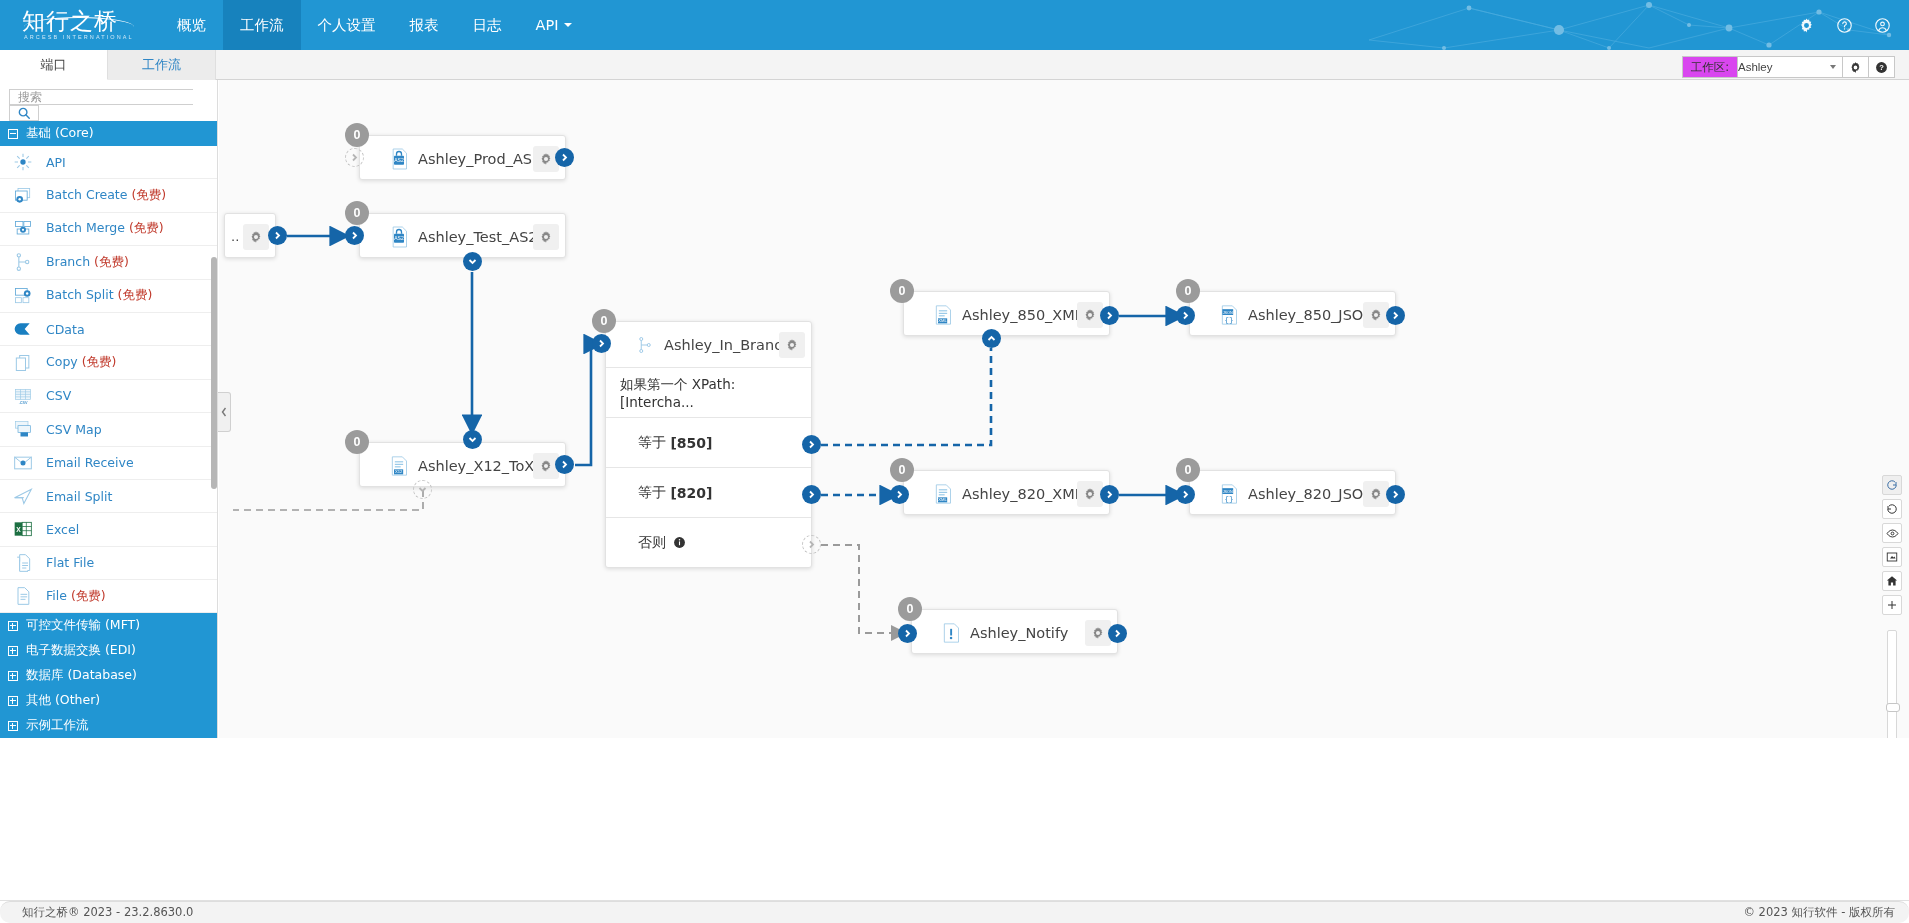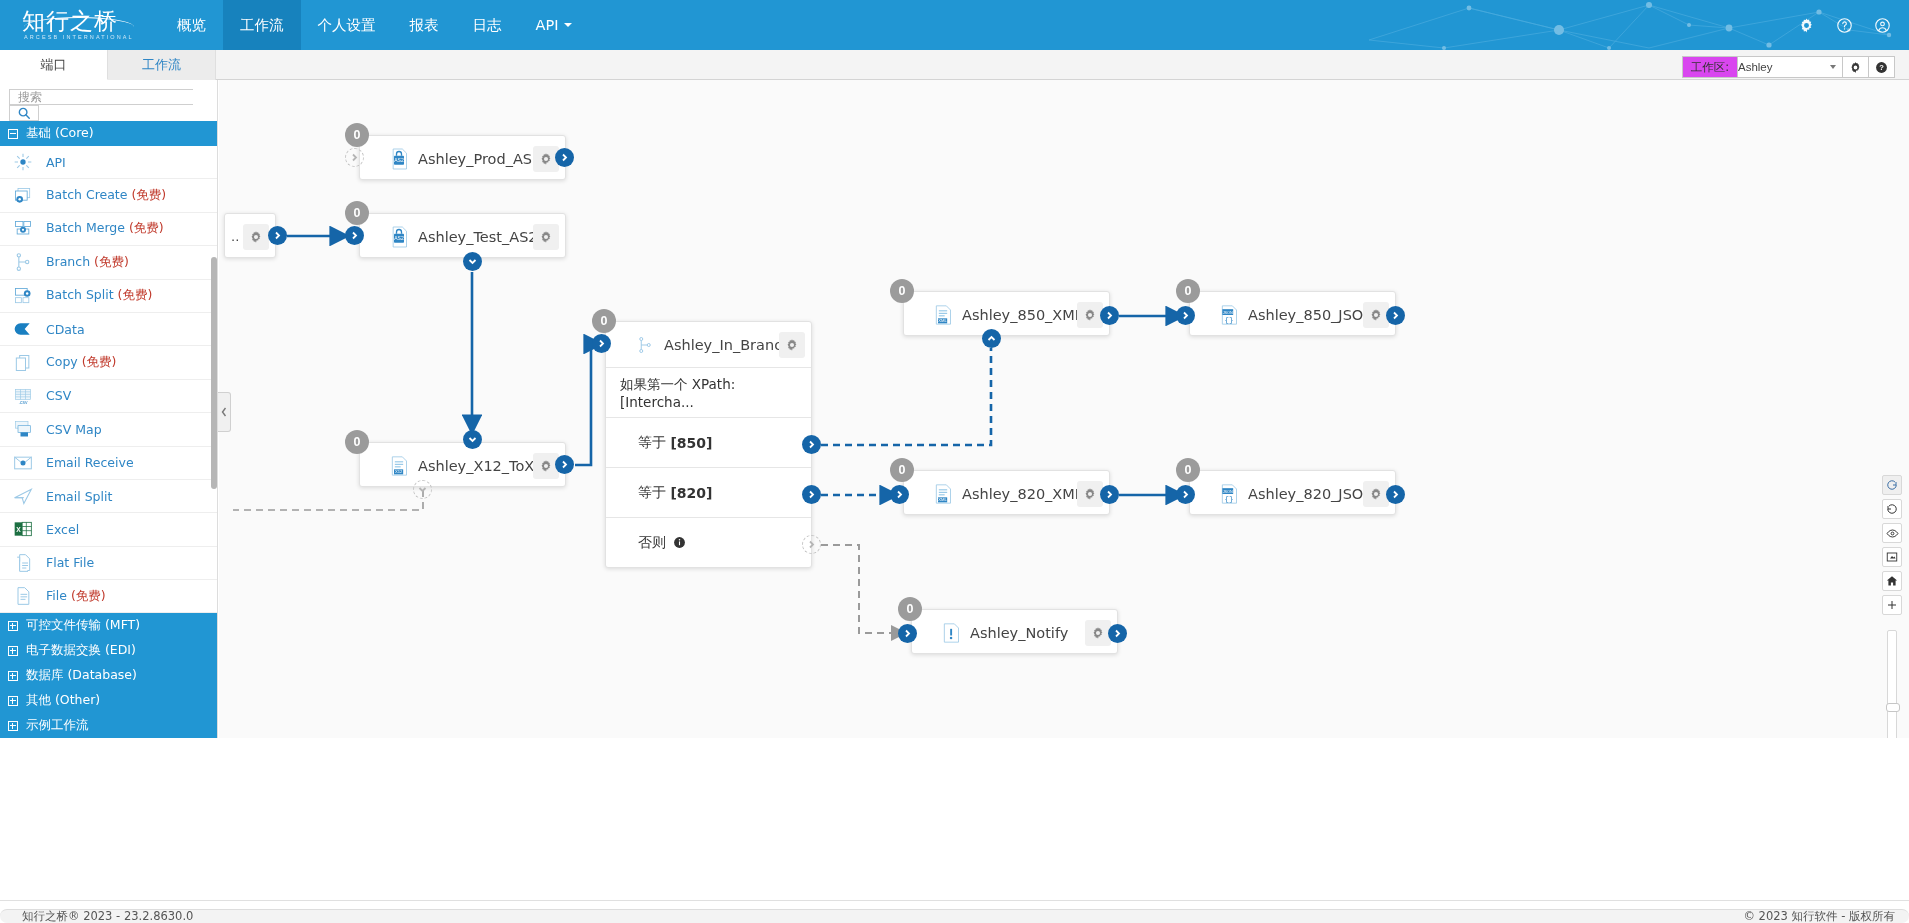--- a/index.html
+++ b/index.html
@@ -82,21 +82,21 @@
   .branch-row { height:50px; border-top:1px solid #e6e6e6; display:flex; align-items:center; padding:0 14px 0 14px; font-size:14px; color:#333; position:relative; font-family:"DejaVu Sans", sans-serif;}
   .branch-row.cond { padding-left:32px; }
   .branch-row b { font-weight:bold; }
   
   .tools { position:absolute; right:7px; top:395px; display:flex; flex-direction:column; gap:4px; z-index:8;}
   .tool-btn { width:20px; height:20px; border:1px solid #d8d8d8; background:#fff; display:flex; align-items:center; justify-content:center; cursor:pointer; border-radius:2px;}
   .tool-btn.hi { background:#efefef; }
   .zslider { position:absolute; right:12px; top:550px; width:10px; height:165px; border:1px solid #d8d8d8; background:#fff; border-radius:2px; z-index:8;}
   .zknob { position:absolute; left:-2px; top:72px; width:14px; height:9px; background:#fff; border:1px solid #c6c6c6; border-radius:3px; cursor:pointer;}
   
-  .footer { position:absolute; bottom:0; left:0; width:1909px; height:14px; background:#f3f3f3; border-top:1px solid #ddd; display:flex; align-items:center;border-radius:10px; }
+  .footer { position:absolute; bottom:0; left:0; width:1909px; height:22px; background:#f3f3f3; border-top:1px solid #ddd; display:flex; align-items:center;border-radius:10px; }
   .footer-left { position:absolute; left:22px; font-size:11.5px; color:#555; font-family:"DejaVu Sans", sans-serif;}
   .footer-right { position:absolute; right:14px; font-size:11.5px; color:#555; font-family:"DejaVu Sans", sans-serif;}
   .sep { position:absolute; left:0; bottom:22px; width:1909px; height:1px; background:#e0e0e0;}
 </style>
 </head>
 <body>
 
 <div class="header">
   <svg class="header-bg-net" viewBox="0 0 560 50">
     <g stroke="#8fd0f0" stroke-width="0.7" fill="none" opacity="0.8">

